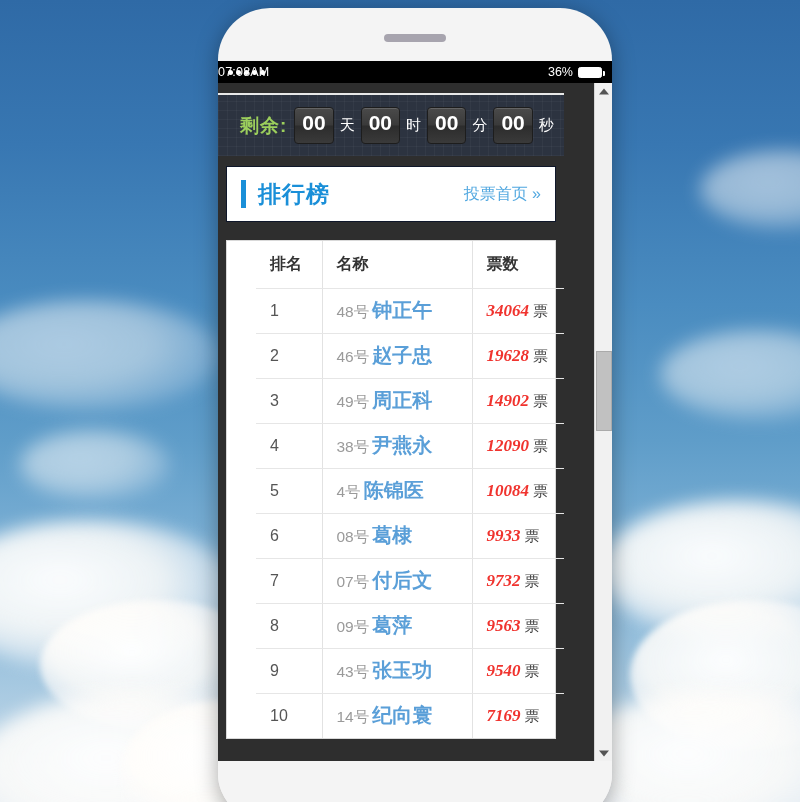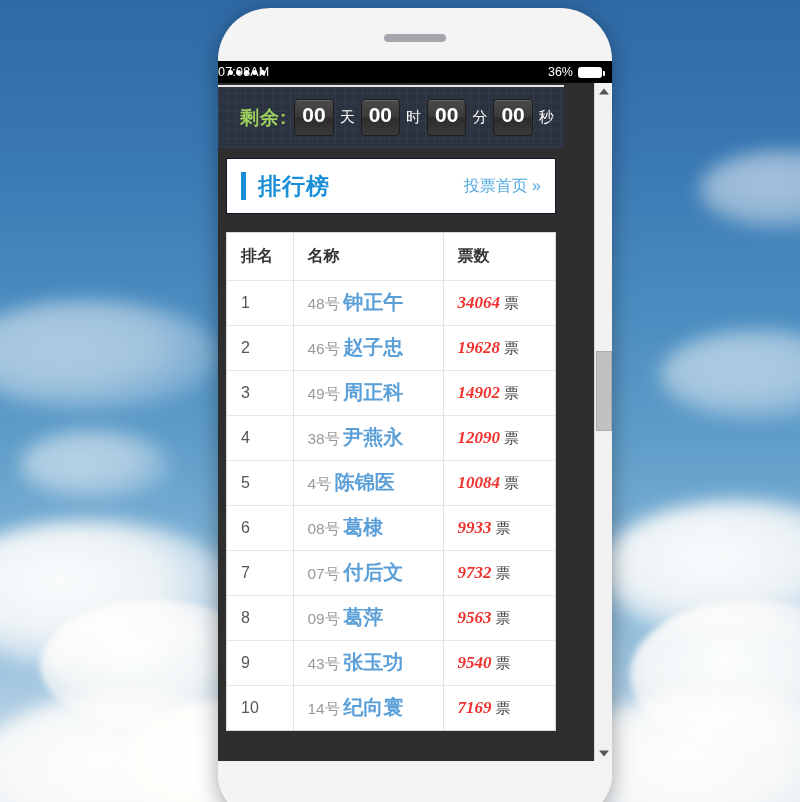--- a/index.html
+++ b/index.html
@@ -134,21 +134,21 @@
     left: 0;
     top: 22px;
     width: 394px;
     height: 678px;
     background: #2e2e2e;
     overflow: hidden;
   }
 
   #viewport {
     position: absolute;
-    left: 0; top: 0;
+    left: 0; top: 8px;
     width: 346px;
     height: 678px;
     overflow: hidden;
   }
 
   
   #countdown {
     margin: 2px 0 0 0;
     padding: 12px 0 12px 22px;
     background-color: #2c3340;
@@ -223,20 +223,21 @@
   
   #rank-table-wrap {
     margin: 18px 8px 0 8px;
     background: #fff;
     border: 1px solid #d9d9d9;
   }
   table#rank-table {
     width: 100%;
     border-collapse: collapse;
     table-layout: fixed;
+    margin-left: 29px;
   }
   #rank-table th, #rank-table td {
     border-right: 1px solid #e2e2e2;
     border-bottom: 1px solid #e6e6e6;
     padding: 0 14px;
     height: 45px;
     text-align: left;
     vertical-align: middle;
     font-weight: normal;
   }

